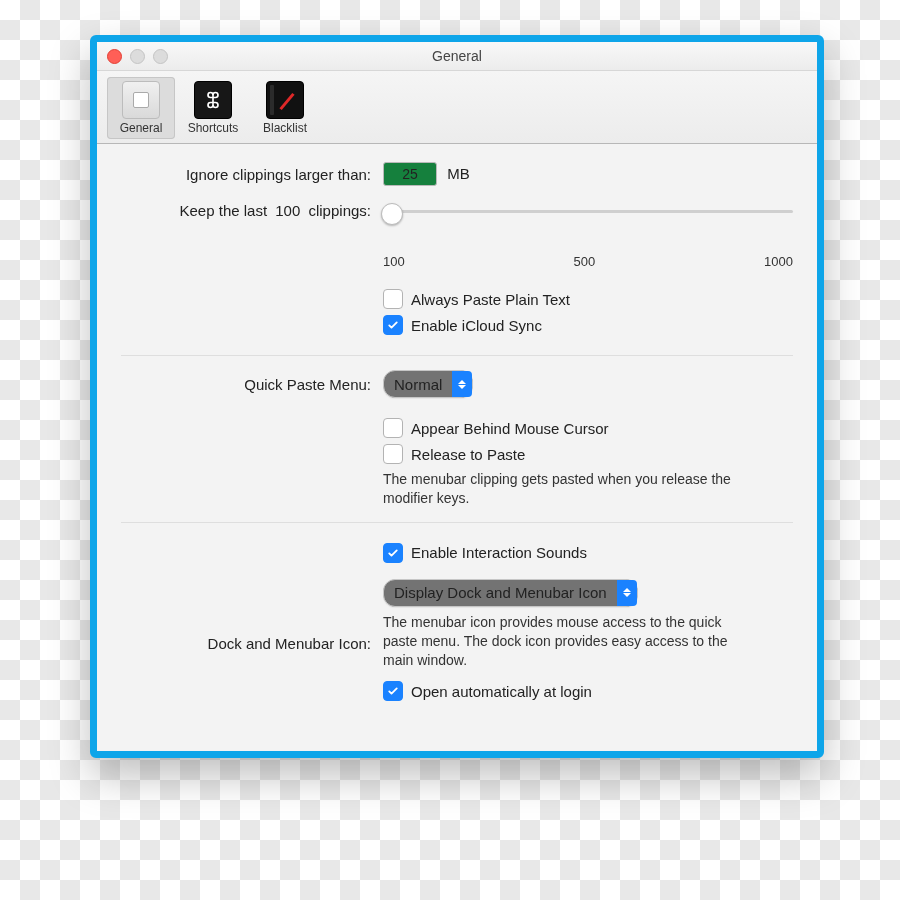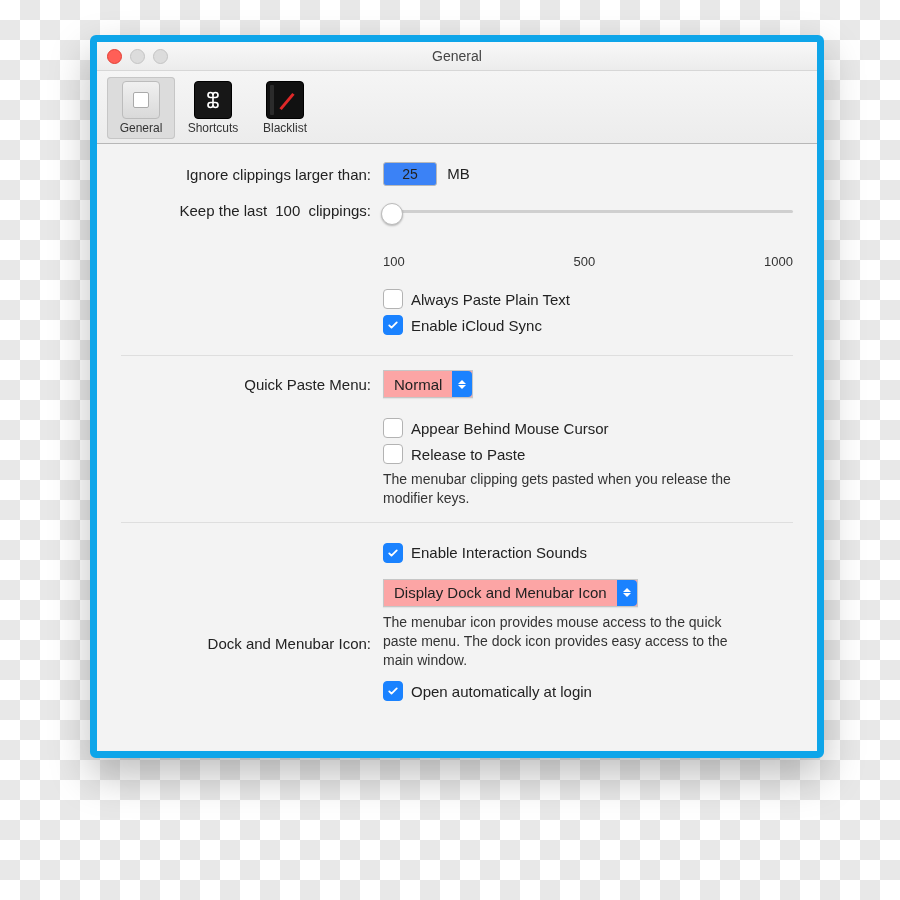--- a/index.html
+++ b/index.html
@@ -49,32 +49,32 @@
   .toolicon.shortcuts{background:#171717;border:1px solid #000;}
   .toolicon.shortcuts svg{width:20px;height:20px;}
   .toolicon.blacklist{background:#111;border:1px solid #000;position:relative;}
   .toolicon.blacklist .spine{position:absolute;left:3px;top:3px;bottom:3px;width:4px;background:#2b2b2b;border-radius:1px;}
   .toolicon.blacklist .stroke{position:absolute;left:10px;right:6px;top:6px;bottom:6px;}
   .toolicon.blacklist .stroke::before{content:"";position:absolute;left:0;right:0;top:50%;height:3px;background:#e02828;transform:rotate(-50deg);}
   .content{background:#f3f3f3;padding:18px 24px 30px;}
   .row{display:flex;align-items:center;margin-bottom:14px;}
   .lbl{flex:0 0 250px;text-align:right;padding-right:12px;}
   .ctl{flex:1;}
-  .tin{width:52px;height:22px;border:1px solid #b9b9b9;border-radius:3px;background:#3b82f6;text-align:center;font-size:14px;display:inline-flex;align-items:center;justify-content:center;}
+  .tin{width:52px;height:22px;border:1px solid #b9b9b9;border-radius:3px;background:#15803d;text-align:center;font-size:14px;display:inline-flex;align-items:center;justify-content:center;}
   .unit{margin-left:6px;}
   .slider-wrap{position:relative;height:26px;}
   .track{position:absolute;left:0;right:0;top:10px;height:3px;background:#cfcfcf;border-radius:2px;}
   .thumb{position:absolute;left:-2px;top:3px;width:20px;height:20px;border-radius:50%;background:#fff;border:1px solid #bcbcbc;box-shadow:0 1px 2px rgba(0,0,0,.25);}
   .ticks{display:flex;justify-content:space-between;font-size:13px;color:#333;margin-top:28px;}
   .chkrow{display:flex;align-items:center;gap:8px;margin:6px 0;}
   .chk{width:18px;height:18px;border-radius:4px;border:1px solid #b3b3b3;background:#fff;display:flex;align-items:center;justify-content:center;flex:0 0 auto;}
   .chk.on{background:#1a82ff;border-color:#1a82ff;}
   .chk.on svg{width:12px;height:12px;}
   .sep{border:none;border-top:1px solid #dedede;margin:14px 0;}
-  .popup{display:inline-flex;align-items:center;background:#fca5a5;border:1px solid #c6c6c6;border-radius:0;height:26px;box-shadow:0 1px 1px rgba(0,0,0,.06);}
+  .popup{display:inline-flex;align-items:center;background:#737373;border:1px solid #c6c6c6;border-radius:12px;height:26px;box-shadow:0 1px 1px rgba(0,0,0,.06);}
   .popup .pval{padding:0 10px;}
   .popup .arr{width:20px;align-self:stretch;background:#1a82ff;border-radius:0 4px 4px 0;display:flex;flex-direction:column;align-items:center;justify-content:center;gap:1px;}
   .popup .arr .tri{width:0;height:0;border-left:4px solid transparent;border-right:4px solid transparent;}
   .popup .arr .up{border-bottom:4px solid #fff;}
   .popup .arr .dn{border-top:4px solid #fff;}
   .help{font-size:14px;color:#333;line-height:1.35;margin-top:6px;max-width:360px;}
 </style>
 </head>
 <body>
 

